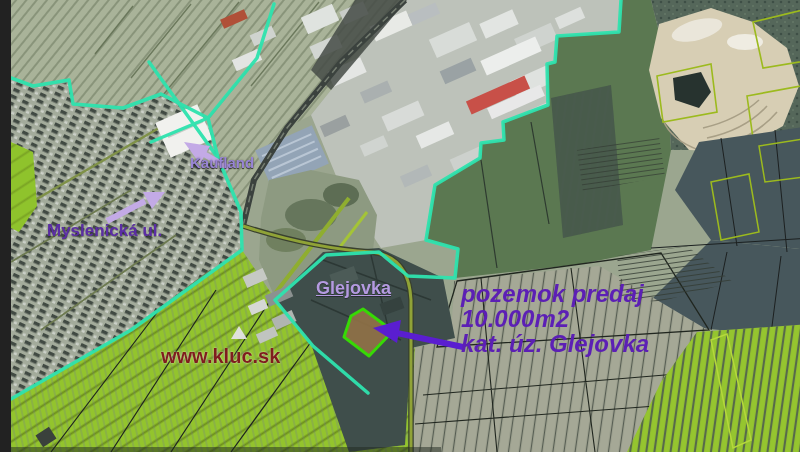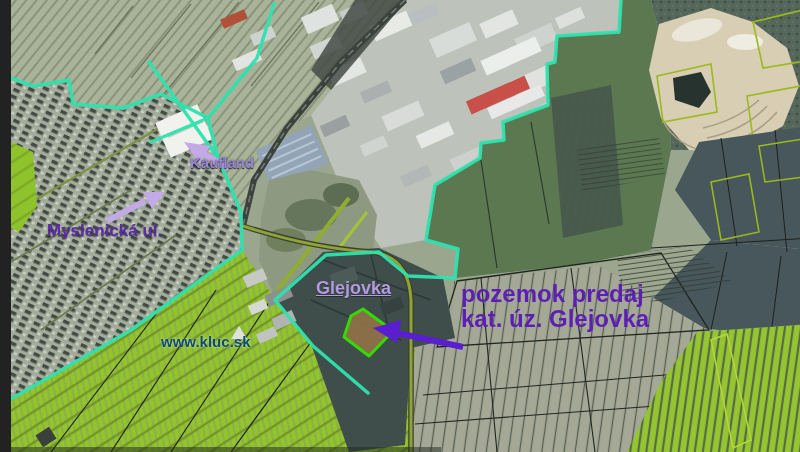--- a/index.html
+++ b/index.html
@@ -6,24 +6,24 @@
   .stage{position:relative;width:800px;height:452px;overflow:hidden;
          font-family:"Liberation Sans",sans-serif;background:#9ba68f;margin-left:11px;}
   .stage svg{position:absolute;left:0;top:0;}
   .label{position:absolute;font-weight:bold;white-space:nowrap;line-height:1;}
   .label-kaufland{left:179px;top:155px;font-size:15px;color:#9884d4;
                   text-shadow:0 1px 1px rgba(30,30,30,.85),0 0 2px rgba(30,30,30,.5);}
   .label-street{left:36px;top:222px;font-size:17px;color:#5b2da5;
                 text-shadow:0 1px 1px rgba(0,0,0,.35);}
   .label-glejovka{left:305px;top:279px;font-size:18px;color:#b49ae0;
                   text-shadow:0 1px 1px rgba(0,0,0,.4);text-decoration:underline;}
-  .label-website{left:150px;top:334px;font-size:15px;color:#0c4a6e;
+  .label-website{left:150px;top:346px;font-size:20px;color:#7f1d1d;
                  text-shadow:0 0 2px rgba(255,255,255,.75);cursor:pointer;}
   .label-listing{left:450px;top:281px;font-size:24px;color:#5c1fb5;line-height:25px;}
-  .label-listing span{display:block;}
+  .label-listing span{display:block;font-style:italic;}
 </style>
 </head>
 <body>
 
 <div class="stage">
 <svg width="800" height="452" viewBox="0 0 800 452">
   <defs>
     <pattern id="pTL" width="8" height="8" patternUnits="userSpaceOnUse" patternTransform="rotate(-51)">
       <line x1="0" y1="4" x2="8" y2="4" stroke="#5f6d52" stroke-width="1.6"></line>
     </pattern>
@@ -235,15 +235,16 @@
 
   <rect x="0" y="447" width="430" height="5" fill="#20281f" opacity="0.5"></rect>
 </svg>
 
   <div class="label label-kaufland">Kaufland</div>
   <div class="label label-street">Myslenická ul.</div>
   <div class="label label-glejovka">Glejovka</div>
   <div class="label label-website">www.kluc.sk</div>
   <div class="label label-listing">
     <span>pozemok predaj</span>
+    <span>10.000m2</span>
     <span>kat. úz. Glejovka</span>
   </div>
 </div>
 
 </body></html>

